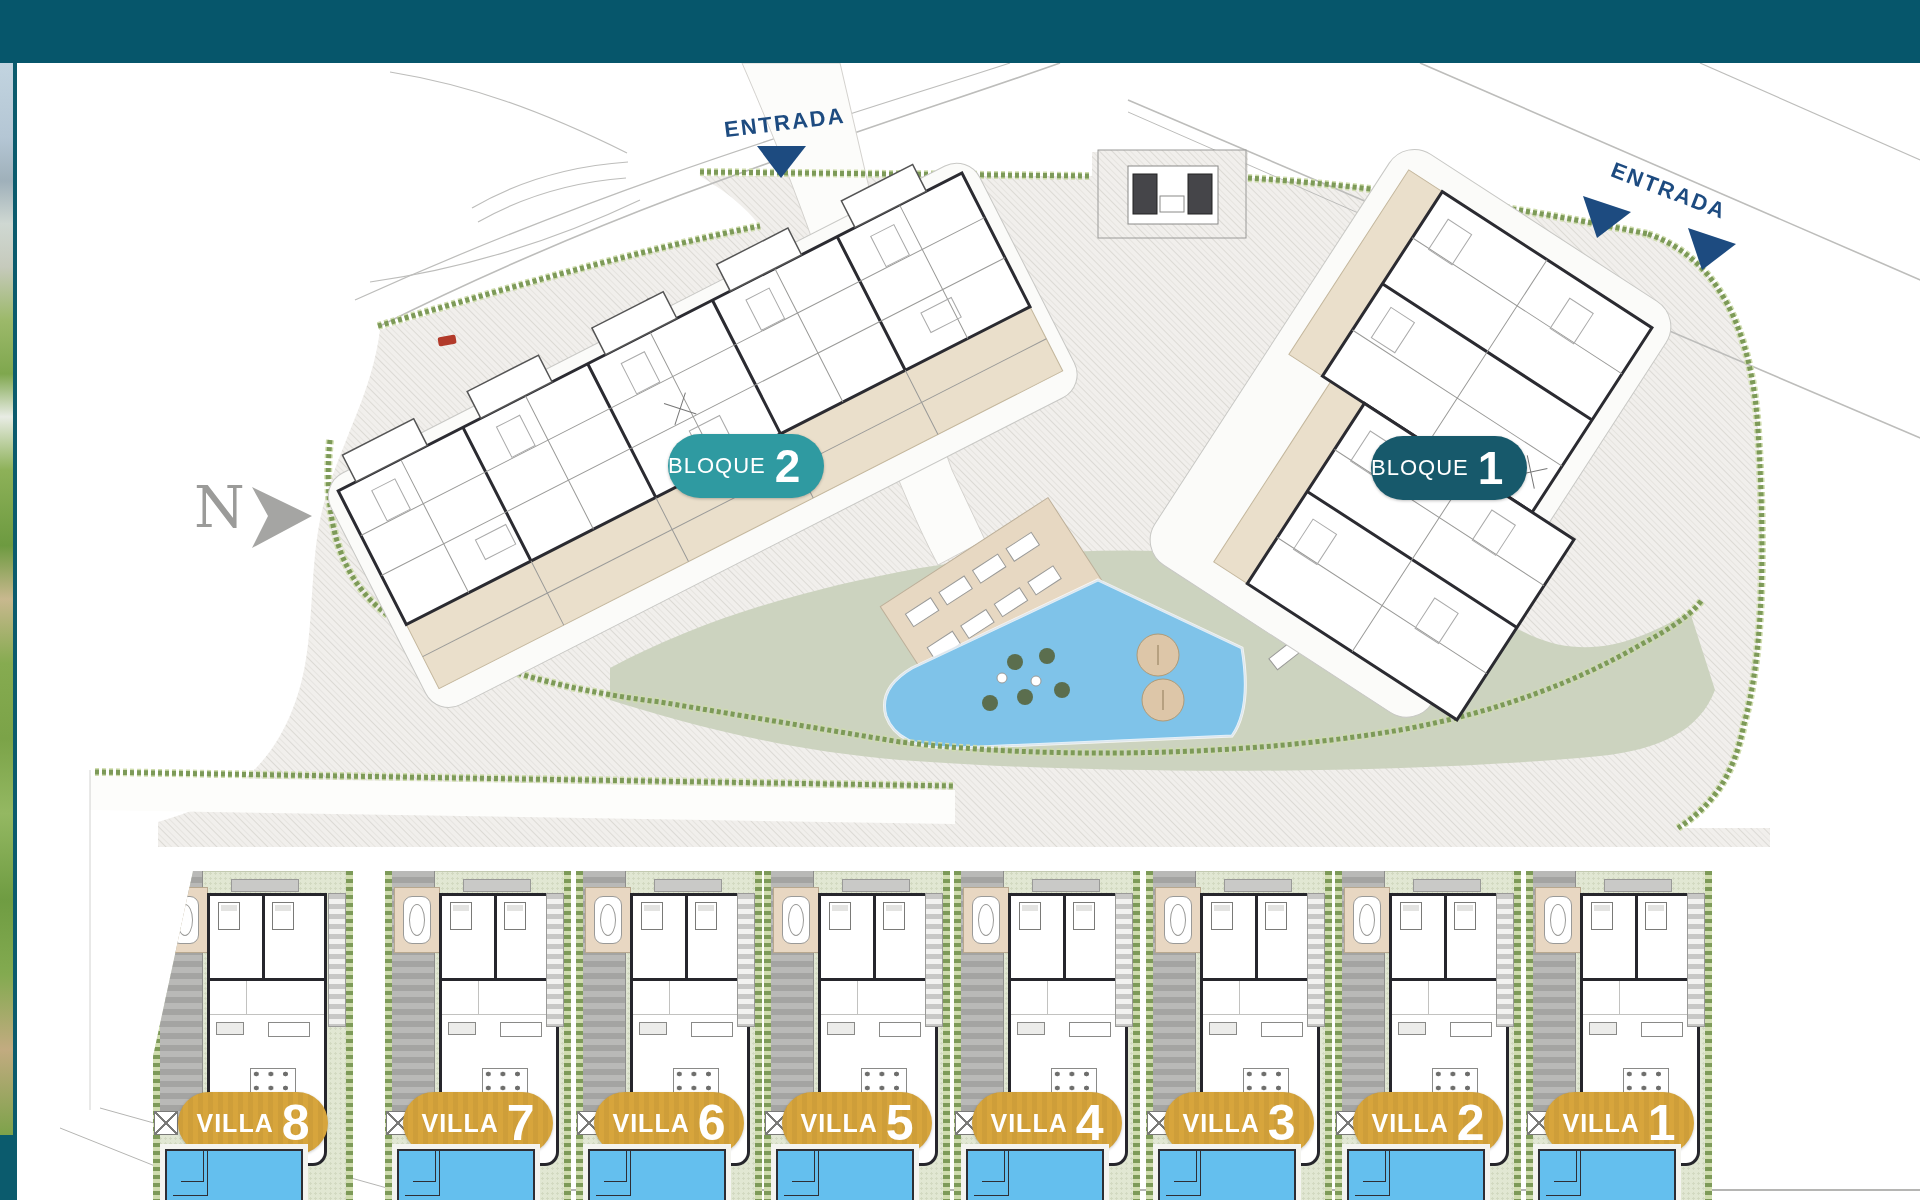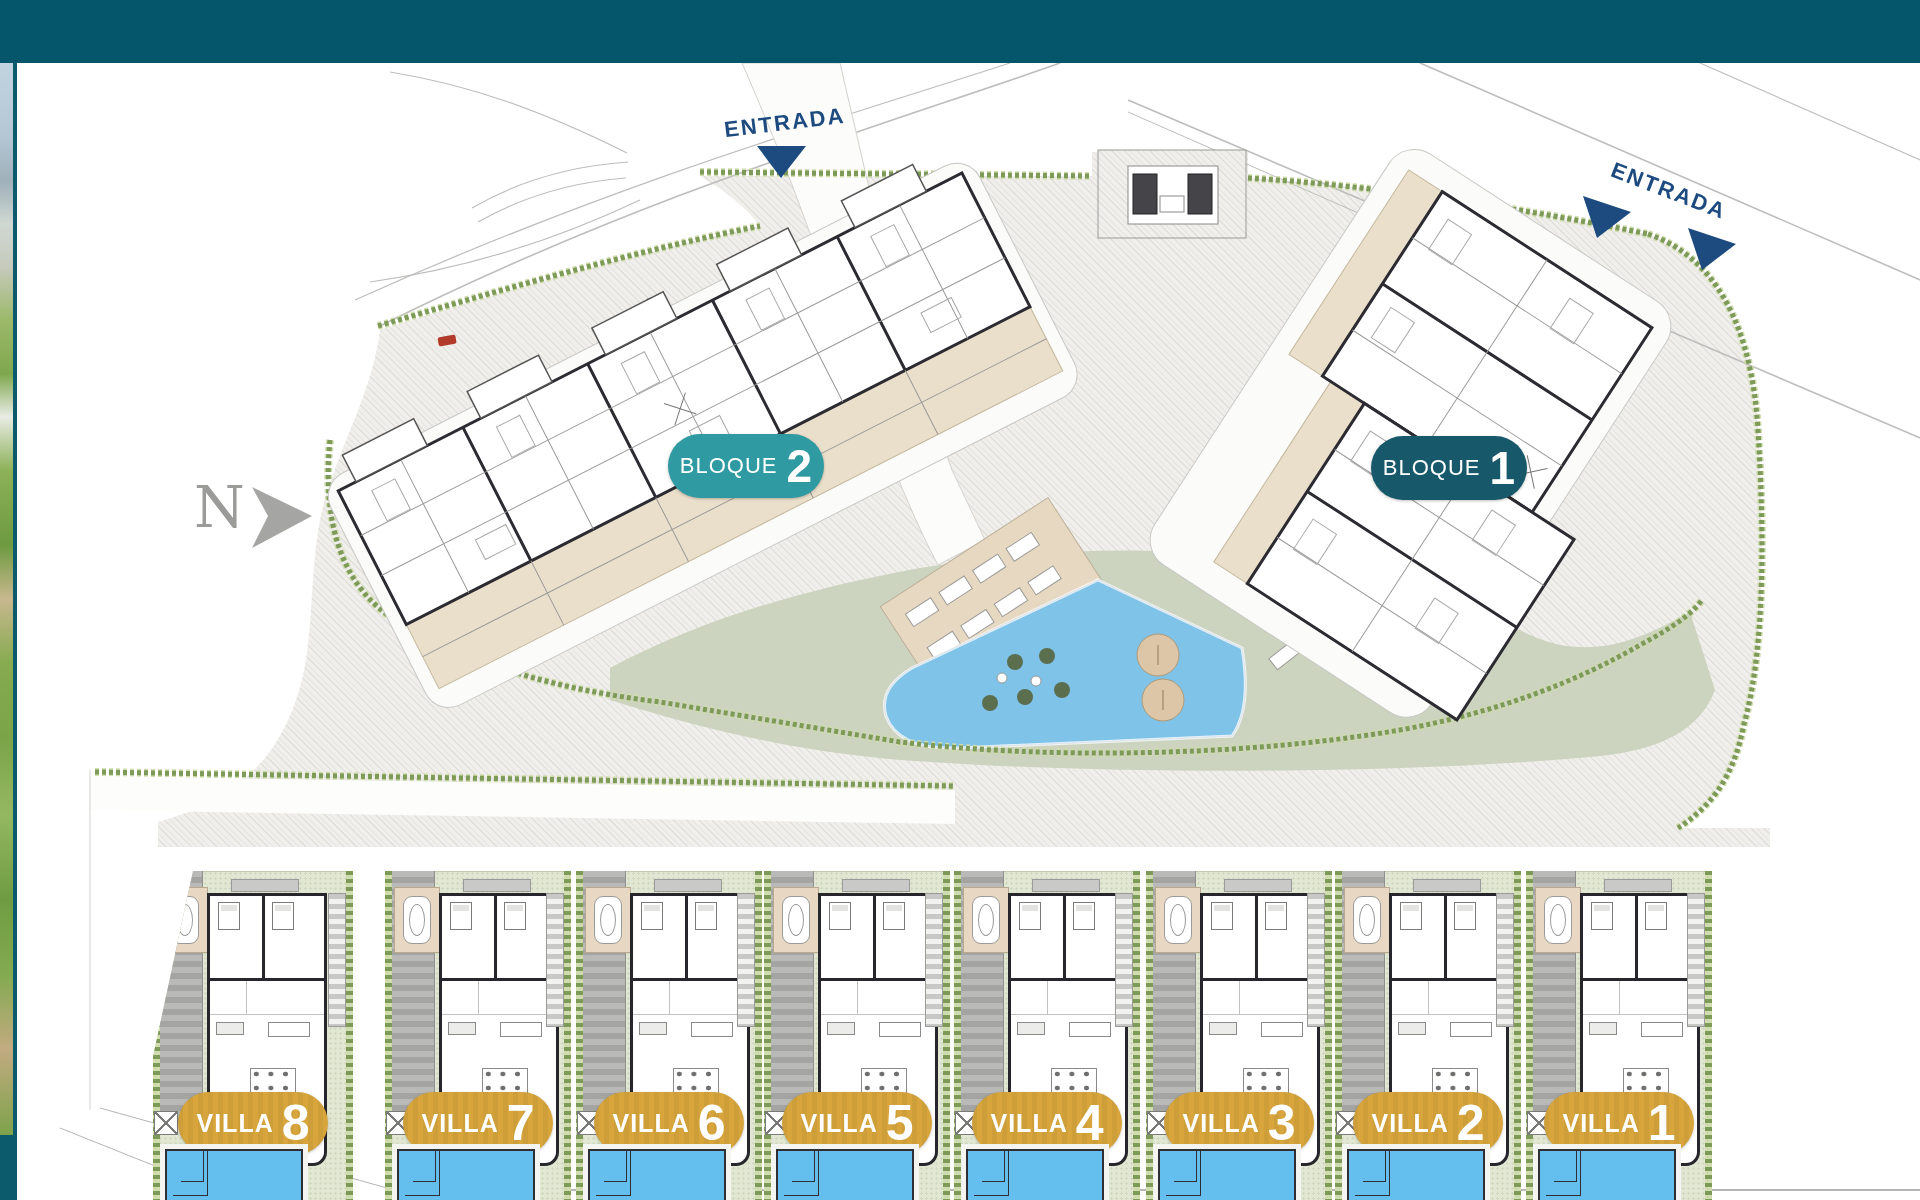--- a/index.html
+++ b/index.html
@@ -18,21 +18,21 @@
   
   .entrada{position:absolute;color:#1d4b80;font-weight:700;font-size:22px;
     letter-spacing:2px;white-space:nowrap;}
   #ent1{left:724px;top:110px;transform:rotate(-7deg);}
   #ent2{left:1608px;top:178px;transform:rotate(21deg);}
   .north{position:absolute;left:194px;top:478px;color:#9b9b99;
     font-family:"DejaVu Serif",serif;font-size:58px;line-height:1;}
   .pool-label{position:absolute;left:950px;top:692px;width:256px;text-align:center;
     color:#fff;font-weight:700;font-size:23px;letter-spacing:1px;}
   .bloque-badge{position:absolute;width:156px;height:64px;border-radius:34px;color:#fff;
-    display:flex;align-items:center;justify-content:center;gap:9px;
+    display:flex;align-items:center;justify-content:flex-start;gap:9px;
     box-shadow:0 1px 3px rgba(0,0,0,.25);}
   #b2{left:668px;top:434px;background:#2f9aa1;}
   #b1{left:1371px;top:436px;background:#17596b;}
   .bq-label{font-size:22px;font-weight:500;letter-spacing:1px;}
   .bq-num{font-size:46px;font-weight:800;line-height:1;}
   
   .villa-plot{position:absolute;top:843px;width:186px;height:357px;overflow:hidden;margin-top:28px;}
   .villa-plot.first{width:200px;clip-path:polygon(20% 0,100% 0,100% 100%,0 100%,0 52%);}
   .plot-ground{position:absolute;inset:0;background:#e1e7d3;
     background-image:radial-gradient(#d2d9c1 1px,transparent 1.4px);background-size:5px 5px;

